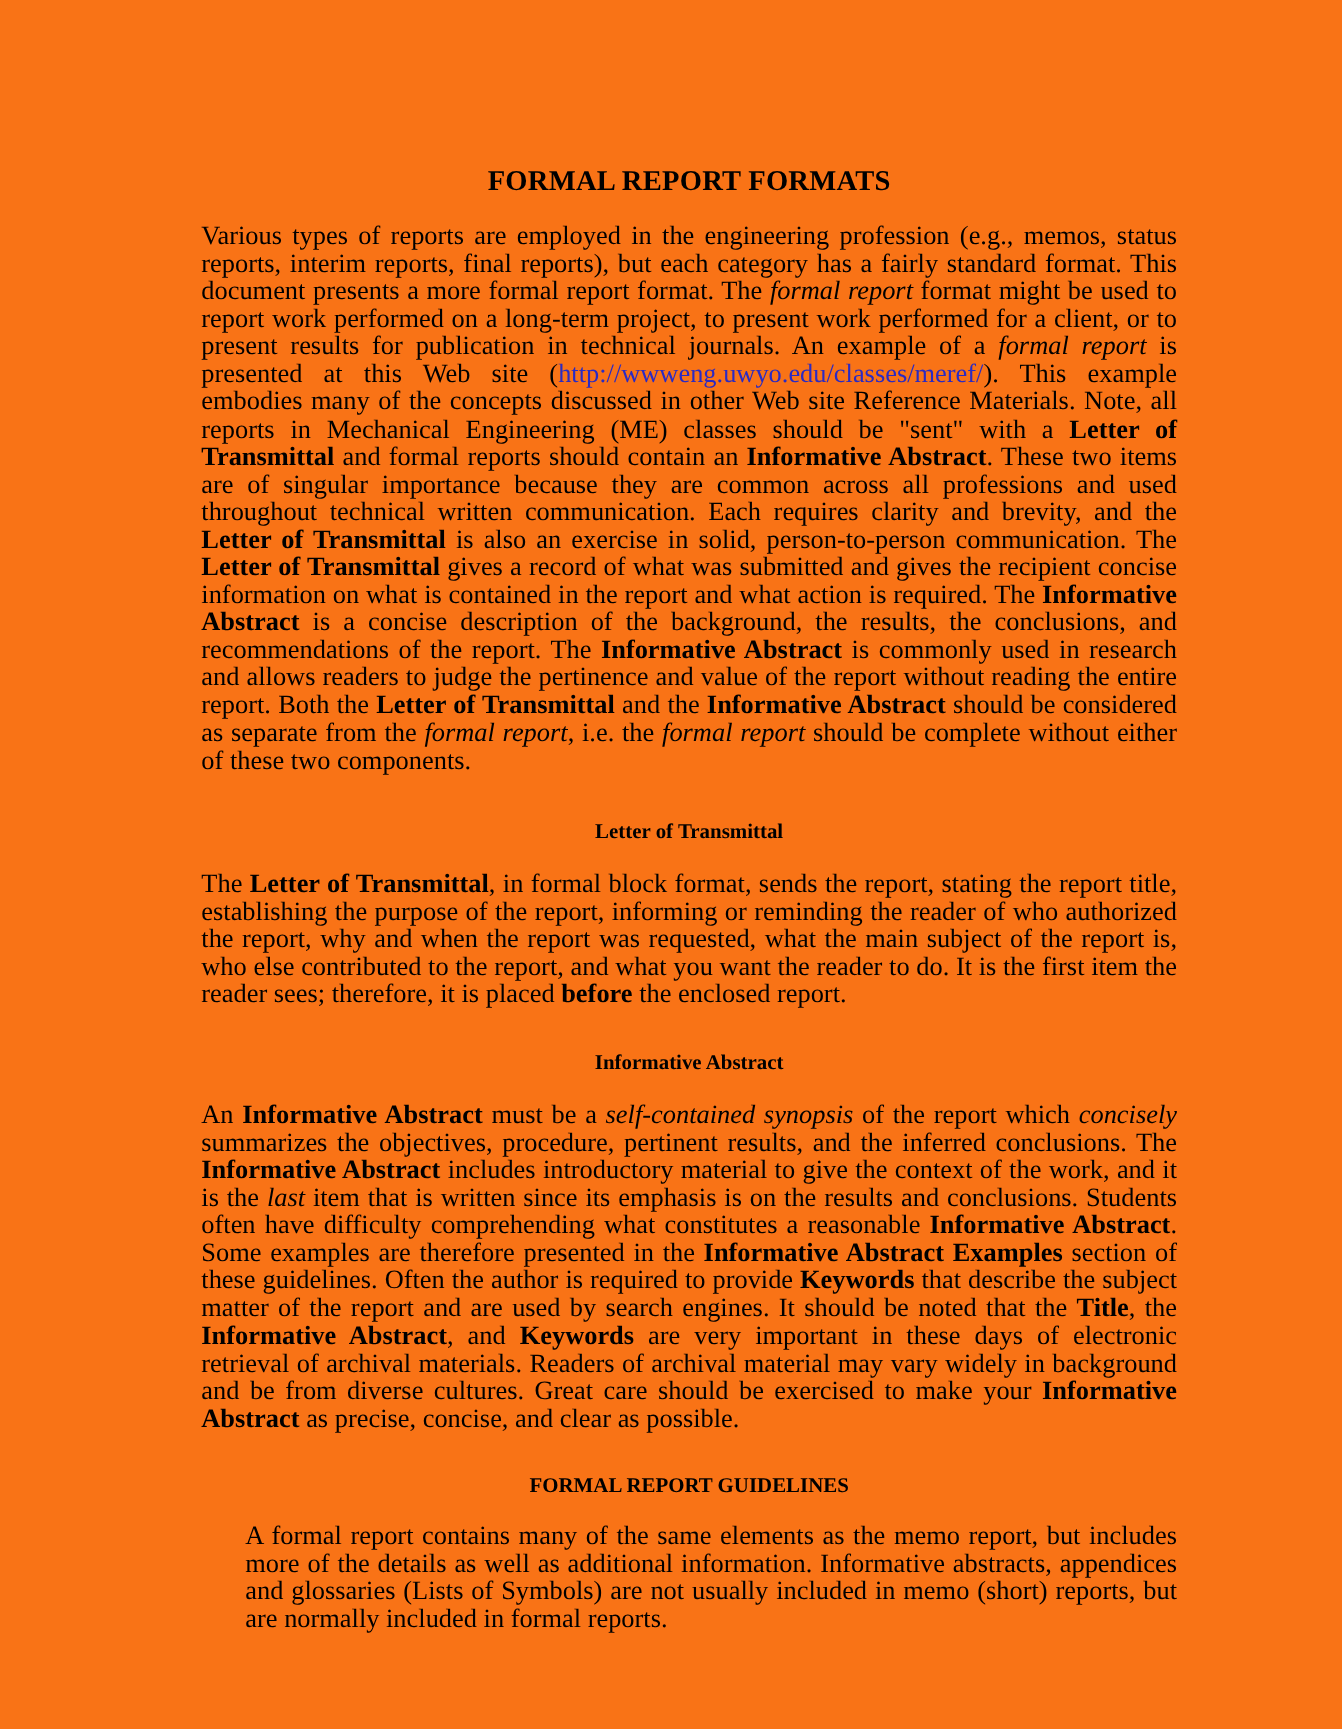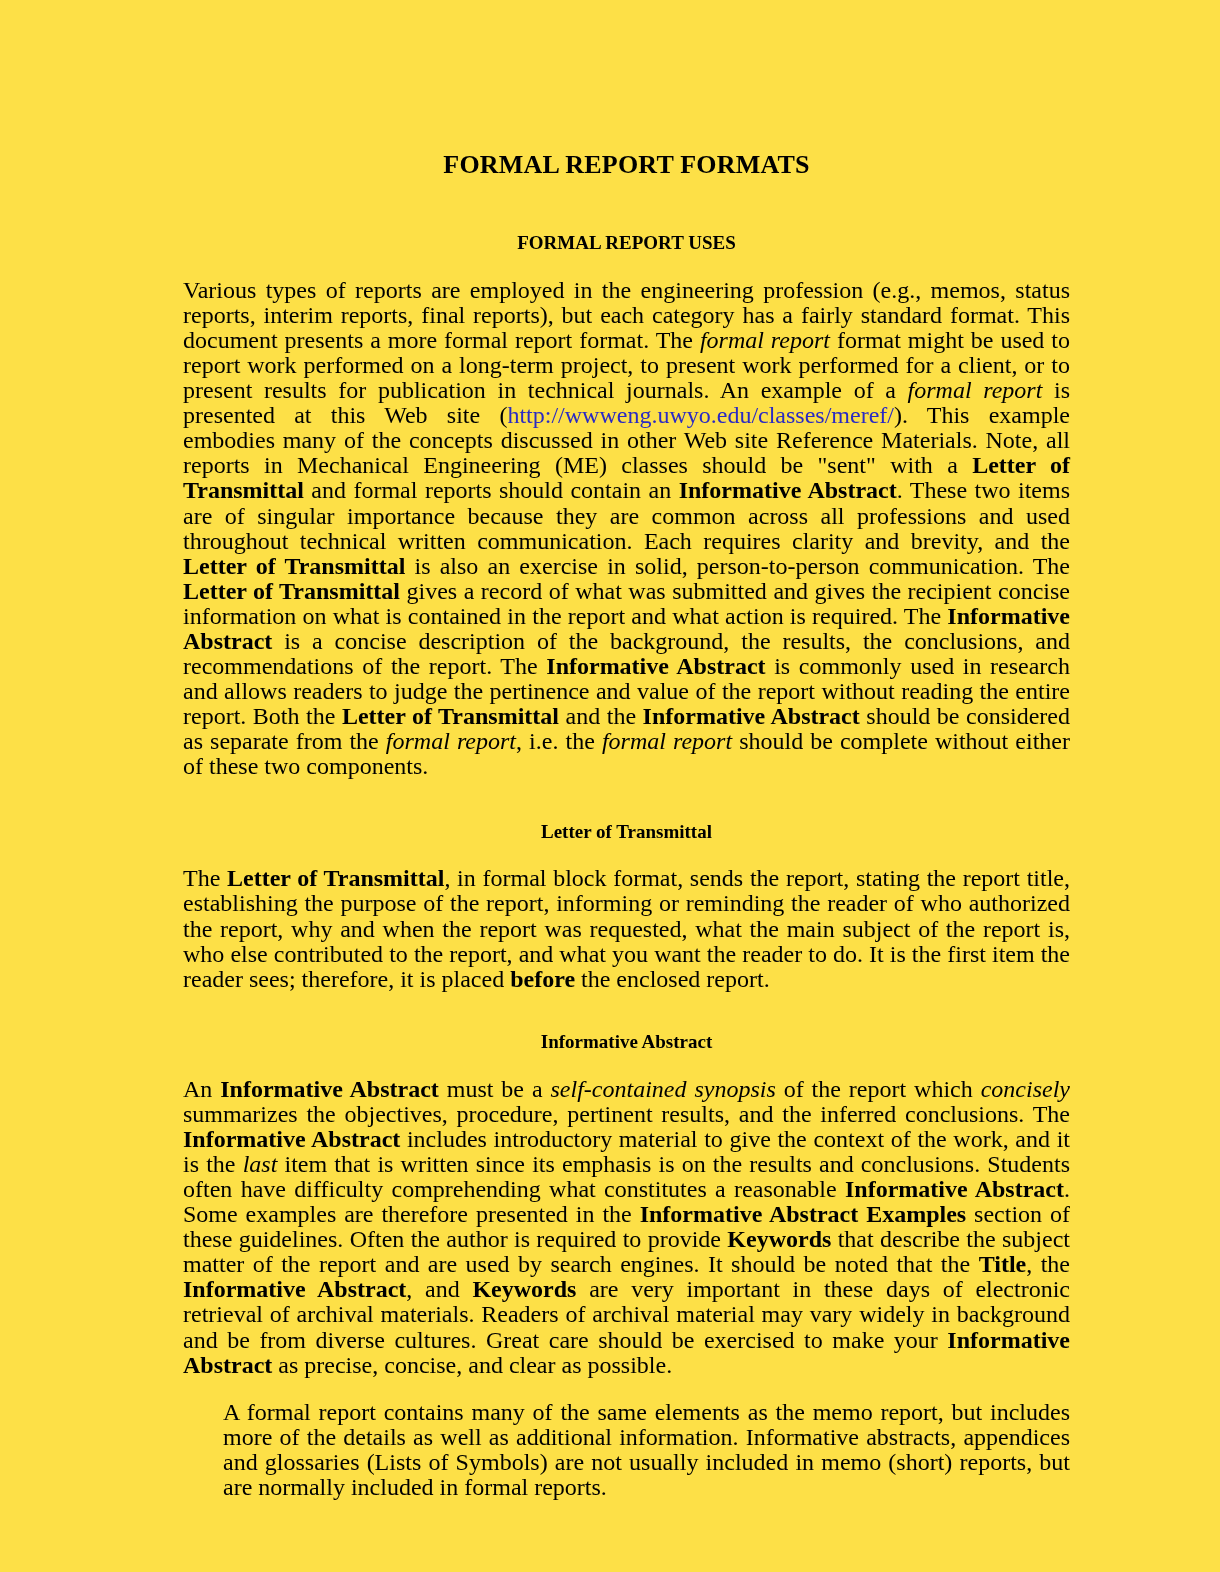--- a/index.html
+++ b/index.html
@@ -4,21 +4,21 @@
 <style>
   html, body {
     margin: 0;
     padding: 0;
     background: #ffffff;
   }
   .page {
     position: relative;
     width: 1220px;
     height: 1572px;
-    background: #fde047;
+    background: #f97316;
     box-sizing: border-box;
     overflow: hidden;
     font-family: "Liberation Serif", "DejaVu Serif", serif;
     color: #000000;
   }
   .content {
     position: absolute;
     left: 183px;
     top: 0;
     width: 887px;
@@ -71,29 +71,29 @@
   }
 </style>
 </head>
 <body>
 
 <div class="page">
   <div class="content">
 
     <h1 class="doc-title">FORMAL REPORT FORMATS</h1>
 
-    <h2 class="section-heading sec-uses">FORMAL REPORT USES</h2>
 
     <p class="body"><span>Various types of reports are employed in the engineering profession (e.g., memos, status reports, interim reports, final reports), but each category has a fairly standard format.  This document presents a more formal report format.  The </span><i>formal report</i><span> format might be used to report work performed on a long-term project, to present work performed for a client, or to present results for publication in technical journals.  An example of a </span><i>formal report</i><span> is presented at this Web site (</span><a class="link" href="#">http://wwweng.uwyo.edu/classes/meref/</a><span>).  This example embodies many of the concepts discussed in other Web site Reference Materials.  Note, all reports in Mechanical Engineering (ME) classes should be "sent" with a </span><b>Letter of Transmittal</b><span> and formal reports should contain an </span><b>Informative Abstract</b><span>.  These two items are of singular importance because they are common across all professions and used throughout technical written communication.  Each requires clarity and brevity, and the </span><b>Letter of Transmittal</b><span> is also an exercise in solid, person-to-person communication.  The </span><b>Letter of Transmittal</b><span> gives a record of what was submitted and gives the recipient concise information on what is contained in the report and what action is required.  The </span><b>Informative Abstract</b><span> is a concise description of the background, the results, the conclusions, and recommendations of the report.  The </span><b>Informative Abstract</b><span> is commonly used in research and allows readers to judge the pertinence and value of the report without reading the entire report.  Both the </span><b>Letter of Transmittal</b><span> and the </span><b>Informative Abstract</b><span> should be considered as separate from the </span><i>formal report</i><span>, i.e. the </span><i>formal report</i><span> should be complete without either of these two components.</span></p>
 
     <h3 class="sub-heading sub-lot">Letter of Transmittal</h3>
 
     <p class="body"><span>The </span><b>Letter of Transmittal</b><span>, in formal block format, sends the report, stating the report title, establishing the purpose of the report, informing or reminding the reader of who authorized the report, why and when the report was requested, what the main subject of the report is, who else contributed to the report, and what you want the reader to do.  It is the first item the reader sees; therefore, it is placed </span><span class="bi">before</span><span> the enclosed report.</span></p>
 
     <h3 class="sub-heading sub-ia">Informative Abstract</h3>
 
     <p class="body"><span>An </span><b>Informative Abstract</b><span> must be a </span><i>self-contained synopsis</i><span> of the report which </span><i>concisely</i><span> summarizes the objectives, procedure, pertinent results, and the inferred conclusions. The </span><b>Informative Abstract</b><span> includes introductory material to give the context of the work, and it is the </span><i>last</i><span> item that is written since its emphasis is on the results and conclusions. Students often have difficulty comprehending what constitutes a reasonable </span><b>Informative Abstract</b><span>.  Some examples are therefore presented in the </span><b>Informative Abstract Examples</b><span> section of these guidelines. Often the author is required to provide </span><b>Keywords</b><span> that describe the subject matter of the report and are used by search engines.  It should be noted that the </span><b>Title</b><span>, the </span><b>Informative Abstract</b><span>, and </span><b>Keywords</b><span> are very important in these days of electronic retrieval of archival materials.  Readers of archival material may vary widely in background and be from diverse cultures.  Great care should be exercised to make your </span><b>Informative Abstract</b><span> as precise, concise, and clear as possible.</span></p>
 
+    <h2 class="section-heading sec-guidelines">FORMAL REPORT GUIDELINES</h2>
 
     <p class="body tight"><span>A formal report contains many of the same elements as the memo report, but includes more of the details as well as additional information.  Informative abstracts, appendices and glossaries (Lists of Symbols) are not usually included in memo (short) reports, but are normally included in formal reports.</span></p>
 
   </div>
 </div>
 
 </body></html>

